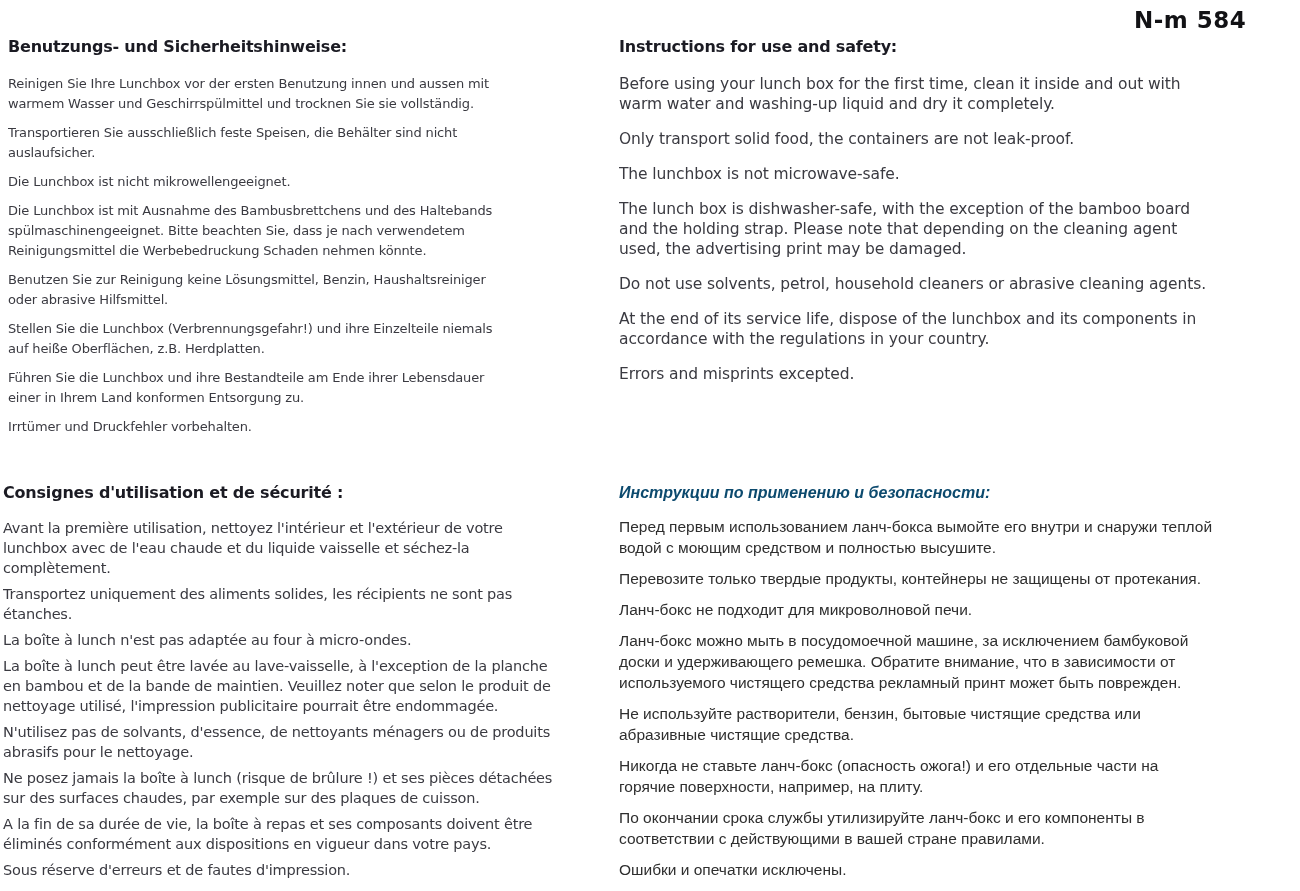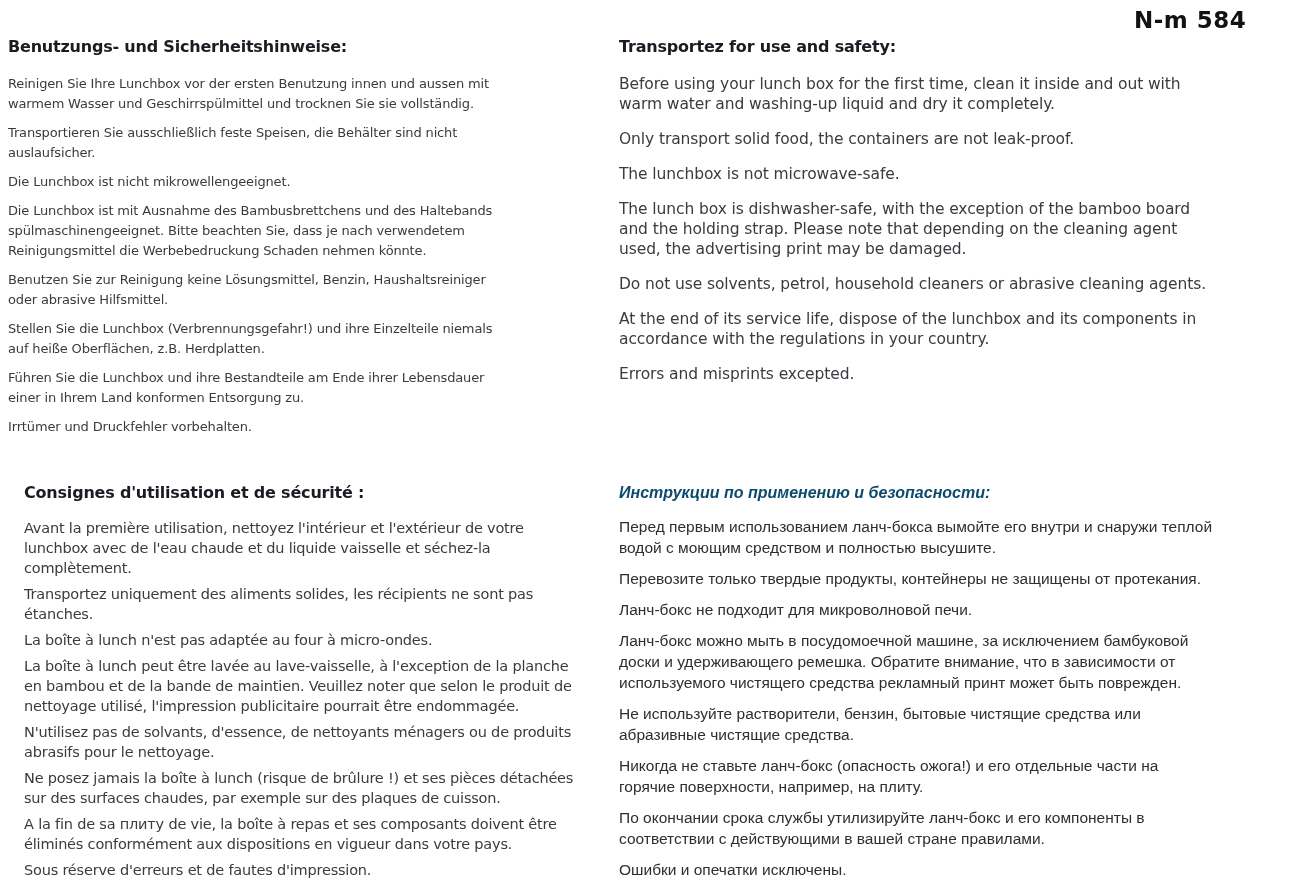--- a/index.html
+++ b/index.html
@@ -47,21 +47,21 @@
   .latin { font-family: "DejaVu Sans", sans-serif; }
   
   .cyr { font-family: "Liberation Sans", sans-serif; }
 
   #sec-de { left: 8px;   top: 36px;  width: 608px; height: 442px; }
   #sec-de p { font-size: 13px;   line-height: 20px; letter-spacing: -0.15px; margin-bottom: 9px; }
 
   #sec-en { left: 619px; top: 36px;  width: 679px; height: 442px; }
   #sec-en p { font-size: 15.5px; line-height: 20px; letter-spacing: -0.1px;  margin-bottom: 15px; }
 
-  #sec-fr { left: 24px;   top: 482px; width: 612px; height: 409px; }
+  #sec-fr { left: 3px;   top: 482px; width: 612px; height: 409px; }
   #sec-fr h2 { margin-bottom: 14px; }
   #sec-fr p { font-size: 14.5px; line-height: 20px; letter-spacing: -0.2px;  margin-bottom: 6px; }
 
   #sec-ru { left: 619px; top: 482px; width: 679px; height: 409px; }
   #sec-ru h2 { margin-bottom: 12px; color: #0c4a6e; letter-spacing: 0; font-style: italic; }
   #sec-ru p { font-size: 15.5px; line-height: 21px; margin-bottom: 10px; color: #2e2e2e; }
 </style>
 </head>
 <body>
 
@@ -82,21 +82,21 @@
     <p>Benutzen Sie zur Reinigung keine Lösungsmittel, Benzin, Haushaltsreiniger
 oder abrasive Hilfsmittel.</p>
     <p>Stellen Sie die Lunchbox (Verbrennungsgefahr!) und ihre Einzelteile niemals
 auf heiße Oberflächen, z.B. Herdplatten.</p>
     <p>Führen Sie die Lunchbox und ihre Bestandteile am Ende ihrer Lebensdauer
 einer in Ihrem Land konformen Entsorgung zu.</p>
     <p>Irrtümer und Druckfehler vorbehalten.</p>
   </section>
 
   <section class="col latin" id="sec-en">
-    <h2>Transportez for use and safety:</h2>
+    <h2>Instructions for use and safety:</h2>
     <p>Before using your lunch box for the first time, clean it inside and out with
 warm water and washing-up liquid and dry it completely.</p>
     <p>Only transport solid food, the containers are not leak-proof.</p>
     <p>The lunchbox is not microwave-safe.</p>
     <p>The lunch box is dishwasher-safe, with the exception of the bamboo board
 and the holding strap. Please note that depending on the cleaning agent
 used, the advertising print may be damaged.</p>
     <p>Do not use solvents, petrol, household cleaners or abrasive cleaning agents.</p>
     <p>At the end of its service life, dispose of the lunchbox and its components in
 accordance with the regulations in your country.</p>
@@ -111,21 +111,21 @@
     <p>Transportez uniquement des aliments solides, les récipients ne sont pas
 étanches.</p>
     <p>La boîte à lunch n'est pas adaptée au four à micro-ondes.</p>
     <p>La boîte à lunch peut être lavée au lave-vaisselle, à l'exception de la planche
 en bambou et de la bande de maintien. Veuillez noter que selon le produit de
 nettoyage utilisé, l'impression publicitaire pourrait être endommagée.</p>
     <p>N'utilisez pas de solvants, d'essence, de nettoyants ménagers ou de produits
 abrasifs pour le nettoyage.</p>
     <p>Ne posez jamais la boîte à lunch (risque de brûlure !) et ses pièces détachées
 sur des surfaces chaudes, par exemple sur des plaques de cuisson.</p>
-    <p>A la fin de sa плиту de vie, la boîte à repas et ses composants doivent être
+    <p>A la fin de sa durée de vie, la boîte à repas et ses composants doivent être
 éliminés conformément aux dispositions en vigueur dans votre pays.</p>
     <p>Sous réserve d'erreurs et de fautes d'impression.</p>
   </section>
 
   <section class="col cyr" id="sec-ru">
     <h2>Инструкции по применению и безопасности:</h2>
     <p>Перед первым использованием ланч-бокса вымойте его внутри и снаружи теплой
 водой с моющим средством и полностью высушите.</p>
     <p>Перевозите только твердые продукты, контейнеры не защищены от протекания.</p>
     <p>Ланч-бокс не подходит для микроволновой печи.</p>

